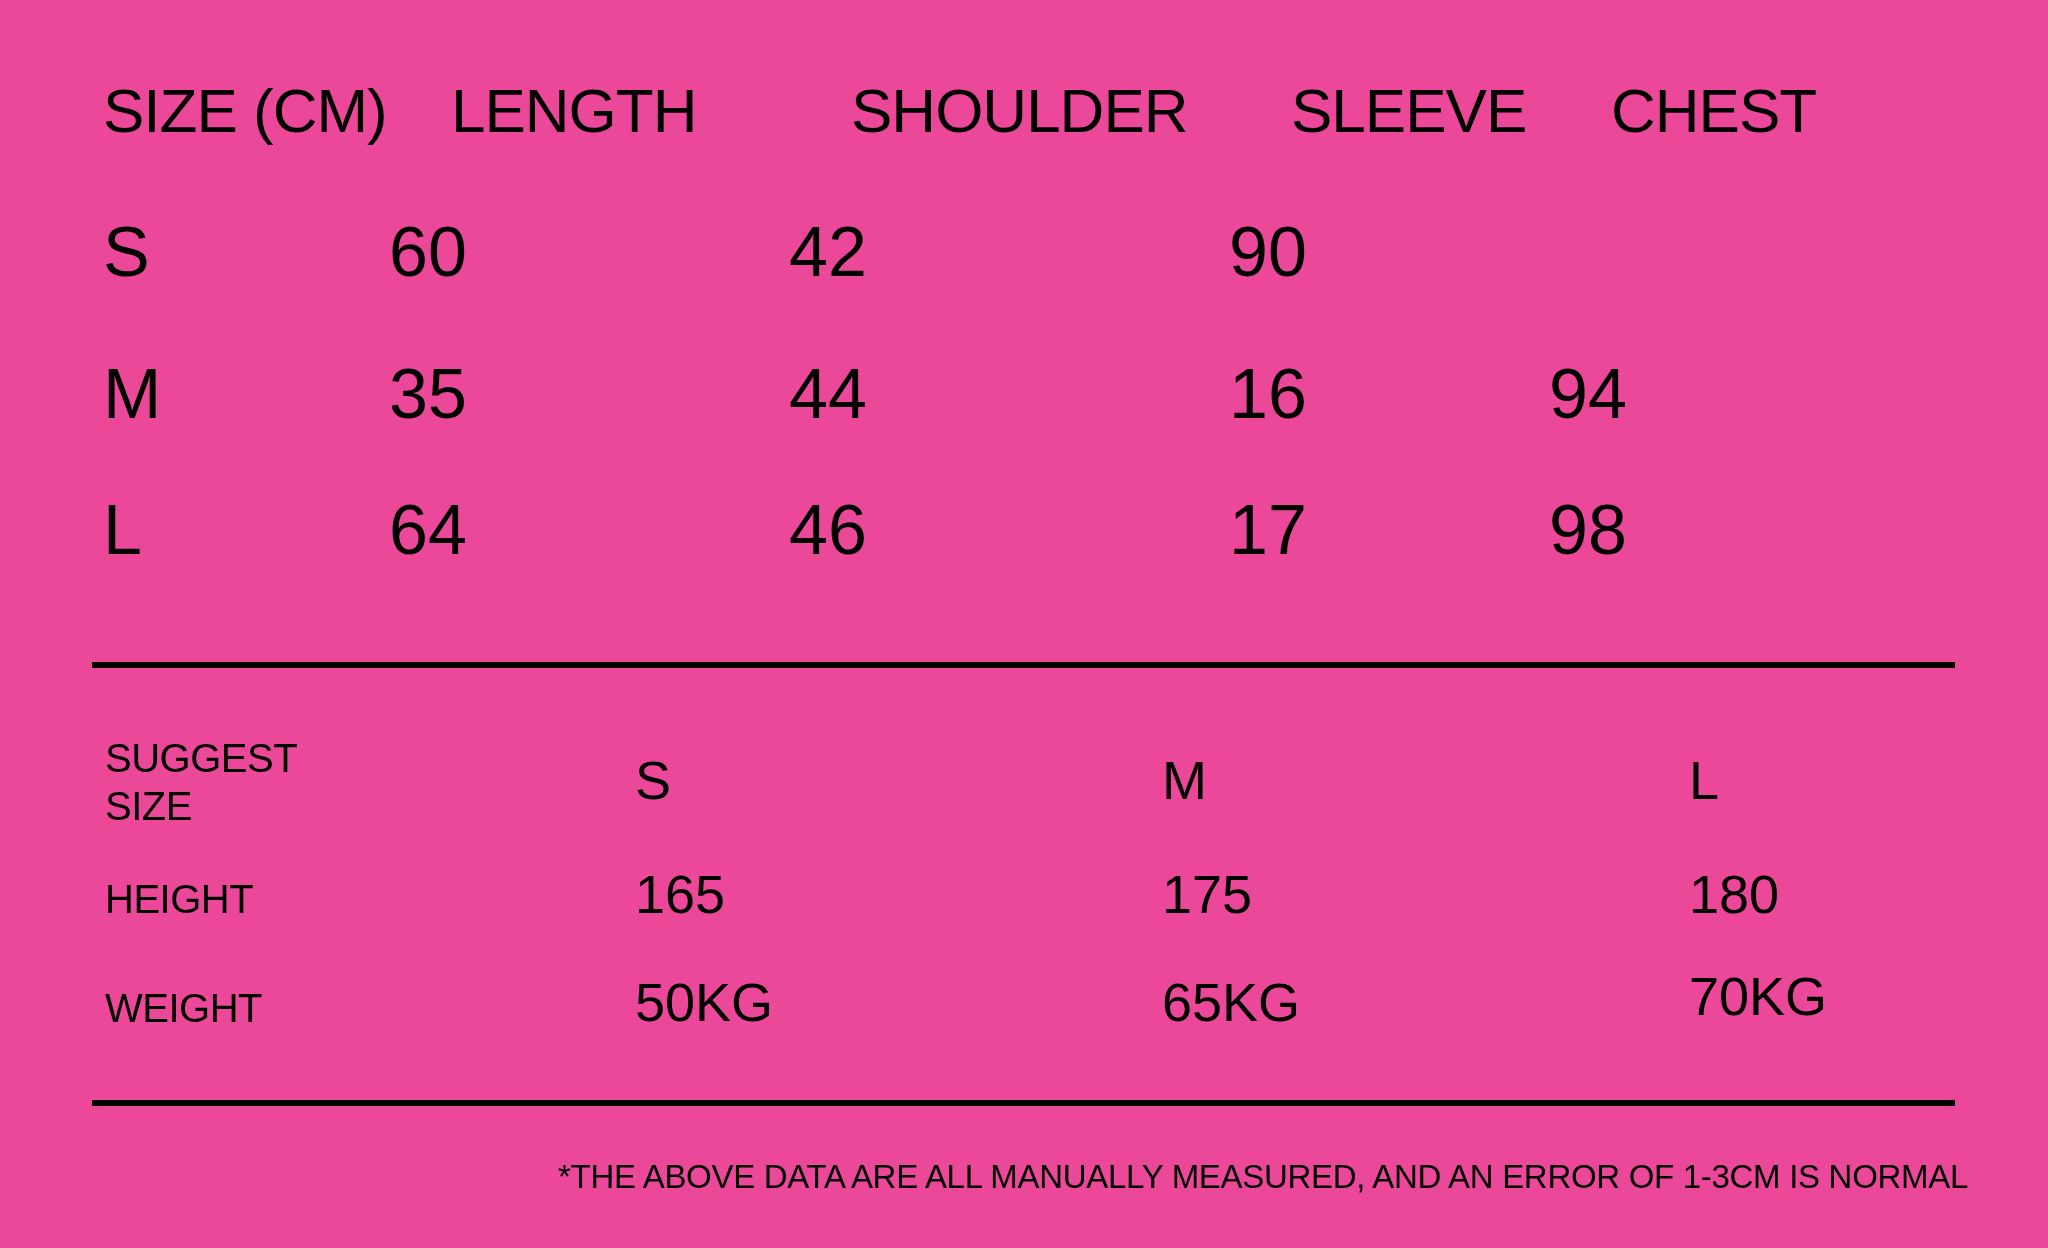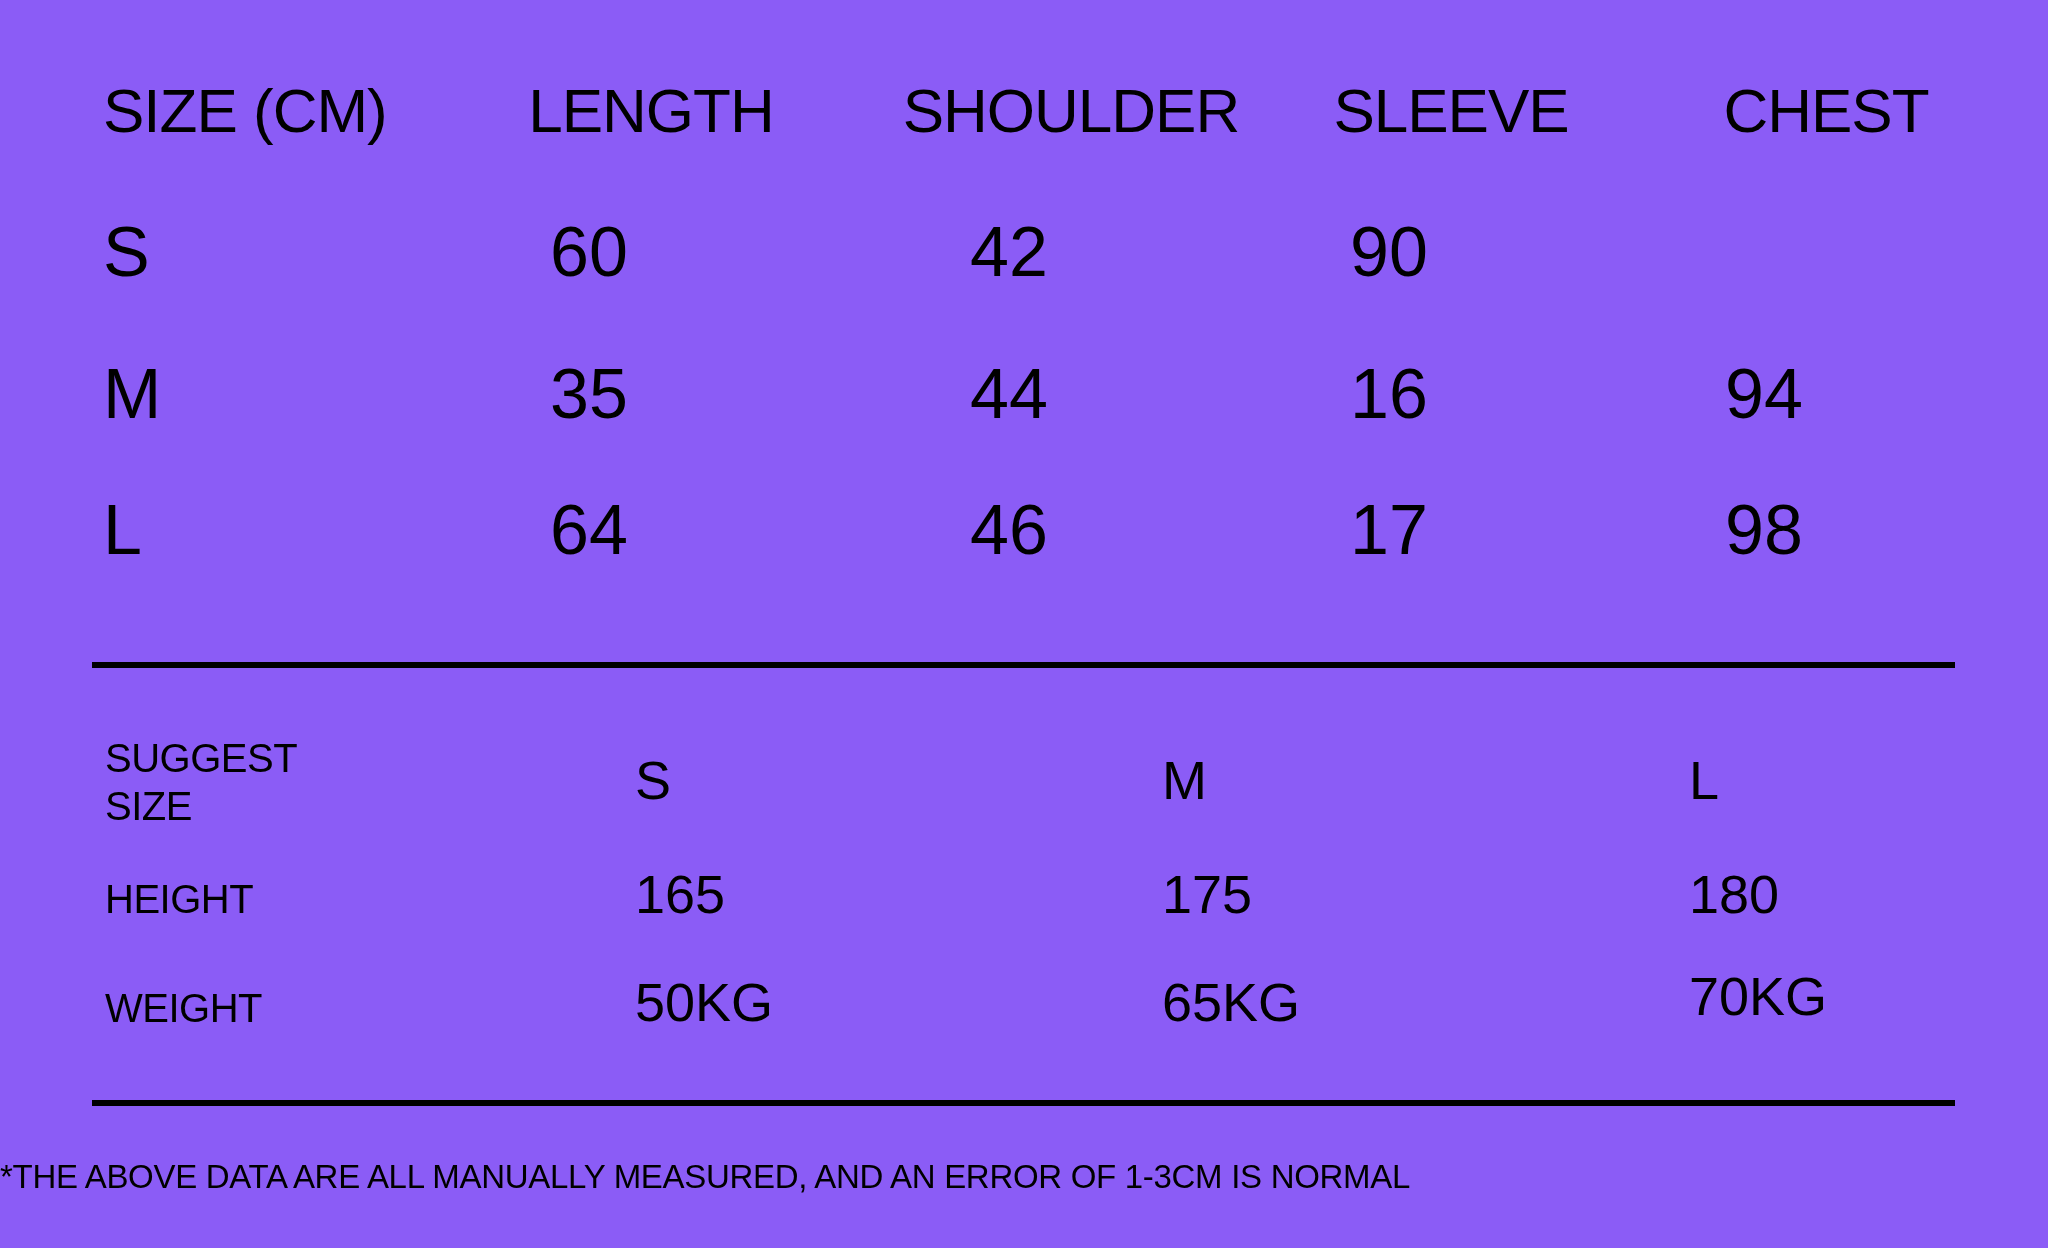--- a/index.html
+++ b/index.html
@@ -1,39 +1,39 @@
 <!DOCTYPE html>
 <html><head>
 <meta charset="utf-8">
 <style>
   * { margin: 0; padding: 0; box-sizing: border-box; }
   html, body { background: #ffffff; }
   .canvas {
     position: relative;
     width: 2048px;
     height: 1248px;
-    background: #8b5cf6;
+    background: #ec4899;
     color: #000000;
     font-family: "Liberation Sans", sans-serif;
     overflow: hidden;
   }
 
   
   .t-row {
     position: absolute;
     left: 0;
     width: 2048px;
     display: grid;
     grid-template-columns: 420px 400px 440px 320px 430px;
     line-height: 1;
     white-space: nowrap;
   }
   .t-header { font-size: 62px; letter-spacing: -1px; }
   .t-values { font-size: 70px; }
-  .cell { text-align: center; }
+  .cell { }
   .c-label { text-align: left; padding-left: 103px; }
   .shift-r { position: relative; left: 31px; }
   .shift-l { position: relative; left: -31px; }
 
   
   .rule {
     position: absolute;
     left: 92px;
     width: 1863px;
     height: 6px;
@@ -65,21 +65,21 @@
   .b-label.offm19 { top: -19px; }
   .b-val { text-align: left; }
   .raise { position: relative; top: -6px; }
 
   
   .footnote {
     position: absolute;
     top: 1160px;
     left: 0;
     width: 1968px;
-    text-align: left;
+    text-align: right;
     font-size: 33px;
     line-height: 1;
     letter-spacing: -0.3px;
   }
 </style>
 </head>
 <body>
 
 <div class="canvas">
 

